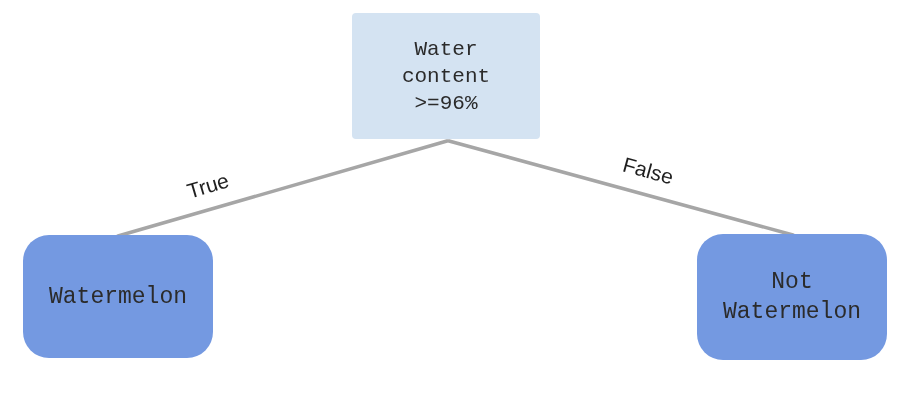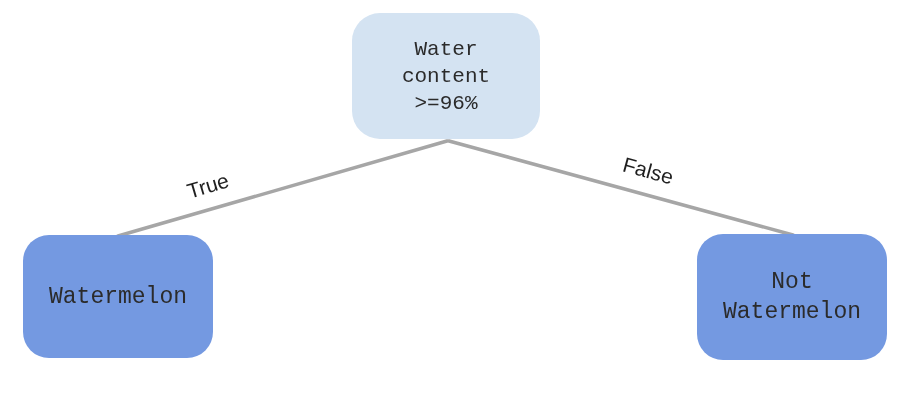--- a/index.html
+++ b/index.html
@@ -37,21 +37,21 @@
     font-family: "Liberation Mono", "DejaVu Sans Mono", monospace;
     color: #2b2b2b;
     white-space: pre-line;
     box-sizing: border-box;
   }
   .node-root {
     left: 352px;
     top: 13px;
     width: 188px;
     height: 126px;
-    border-radius: 28px;
+    border-radius: 4px;
     background: #d4e3f2;
     font-size: 21px;
     line-height: 27px;
   }
   .node-leaf {
     border-radius: 26px;
     background: #7499e1;
     font-size: 23px;
     line-height: 30px;
   }

